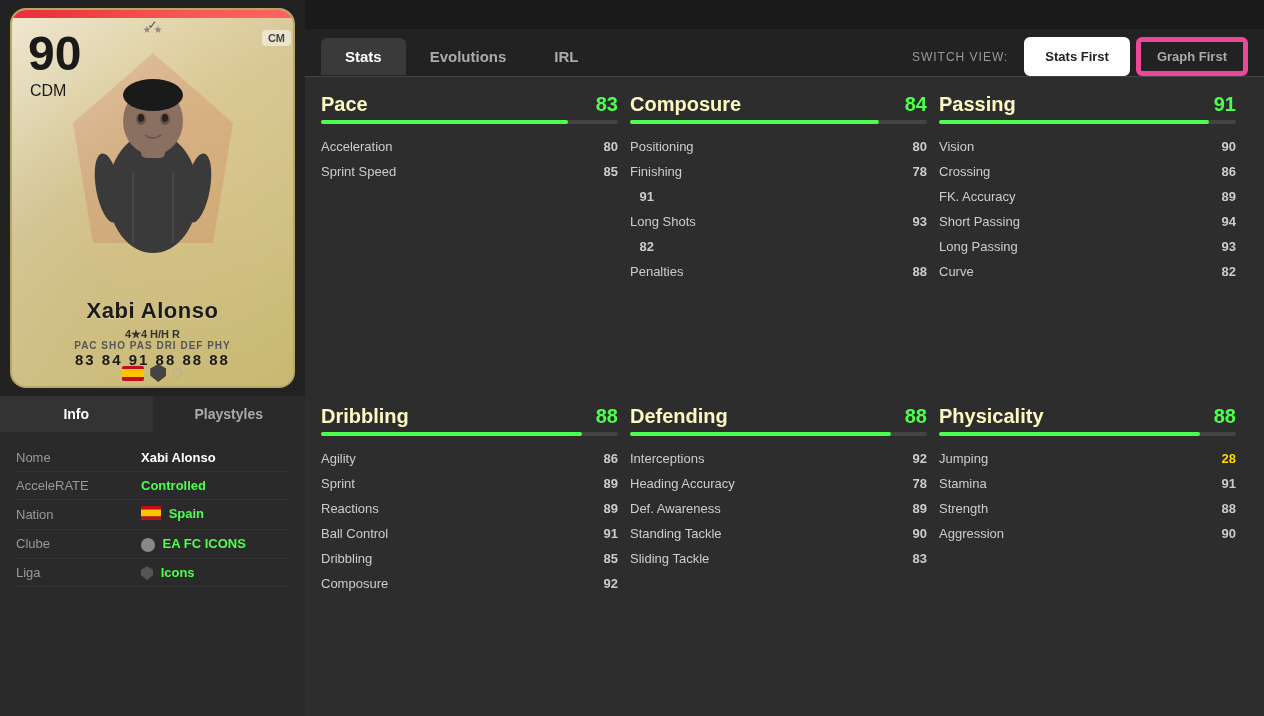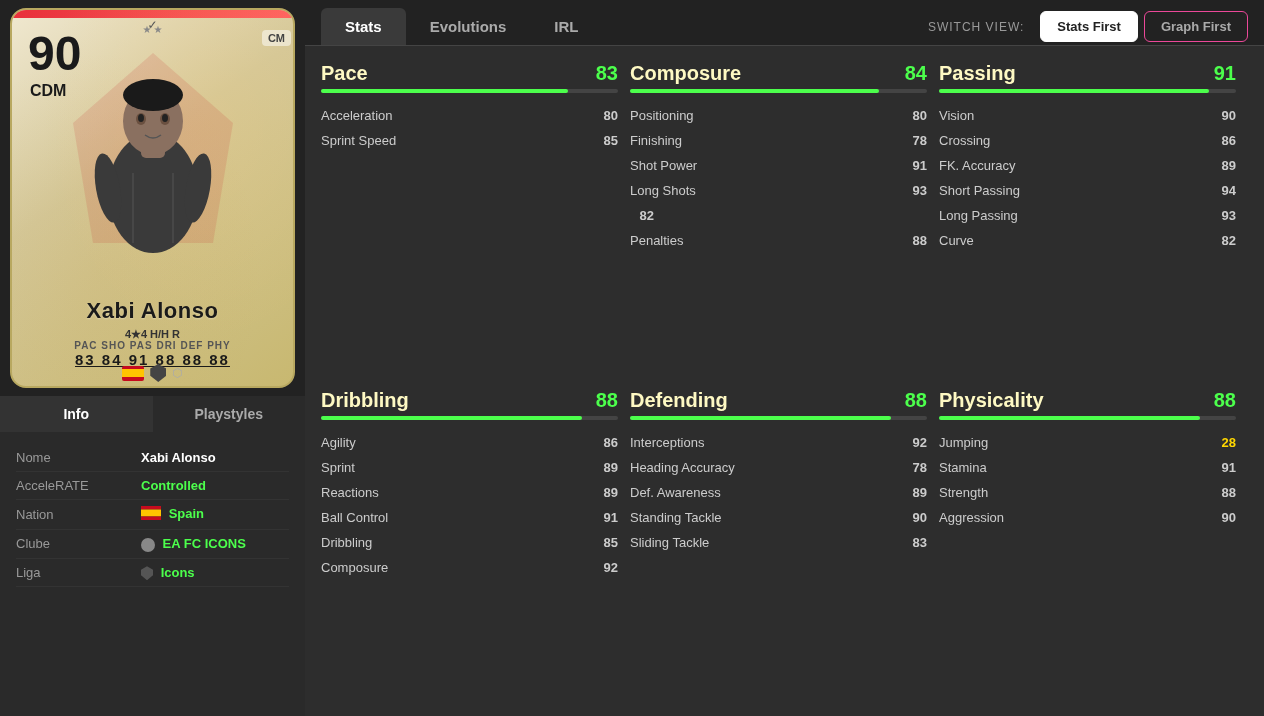--- a/index.html
+++ b/index.html
@@ -52,21 +52,21 @@
       font-weight: 900;
       color: #1a1a1a;
       line-height: 1;
     }
 
     .card-position {
       position: absolute;
       top: 72px;
       left: 18px;
       font-size: 16px;
-      font-weight: 700;
+      font-weight: 400;
       color: #1a1a1a;
     }
 
     .card-position-tag {
       position: absolute;
       top: 20px;
       right: 2px;
       font-size: 11px;
       font-weight: 600;
       color: #444;
@@ -124,21 +124,20 @@
       color: #555;
       font-weight: 600;
       letter-spacing: 1px;
     }
 
     .card-stats-values {
       font-size: 15px;
       font-weight: 900;
       color: #1a1a1a;
       letter-spacing: 2px;
-      text-decoration: underline;
     }
 
     .card-flags {
       position: absolute;
       bottom: 4px;
       left: 0;
       right: 0;
       display: flex;
       justify-content: center;
       gap: 6px;
@@ -237,20 +236,21 @@
     .info-value.link {
       color: #4cff4c;
     }
 
     
     .right-panel {
       flex: 1;
       background: #2d2d2d;
       display: flex;
       flex-direction: column;
+      margin-top: 29px;
     }
 
     
     .top-tabs {
       display: flex;
       align-items: center;
       background: #222;
       padding: 8px 16px 0;
       border-bottom: 1px solid #444;
     }
@@ -278,21 +278,21 @@
       text-transform: uppercase;
       letter-spacing: 1px;
       margin-right: 10px;
     }
 
     .view-btn {
       padding: 7px 16px;
       font-size: 13px;
       font-weight: 600;
       cursor: pointer;
-      border: 1px solid #ec4899;
+      border: 5px solid #ec4899;
       border-radius: 6px;
       background: transparent;
       color: #aaa;
       margin-left: 6px;
     }
 
     .view-btn.active {
       background: #fff;
       color: #222;
       border-color: #fff;
@@ -550,21 +550,20 @@
         </div>
         <div class="stat-item">
           <span class="stat-item-name">Positioning</span>
           <span class="stat-item-value">80</span>
         </div>
         <div class="stat-item">
           <span class="stat-item-name">Finishing</span>
           <span class="stat-item-value">78</span>
         </div>
         <div class="stat-item">
-          <span class="stat-item-name">Shot Power</span>
           <span class="stat-item-value">91</span>
         </div>
         <div class="stat-item">
           <span class="stat-item-name">Long Shots</span>
           <span class="stat-item-value">93</span>
         </div>
         <div class="stat-item">
           <span class="stat-item-value">82</span>
         </div>
         <div class="stat-item">

